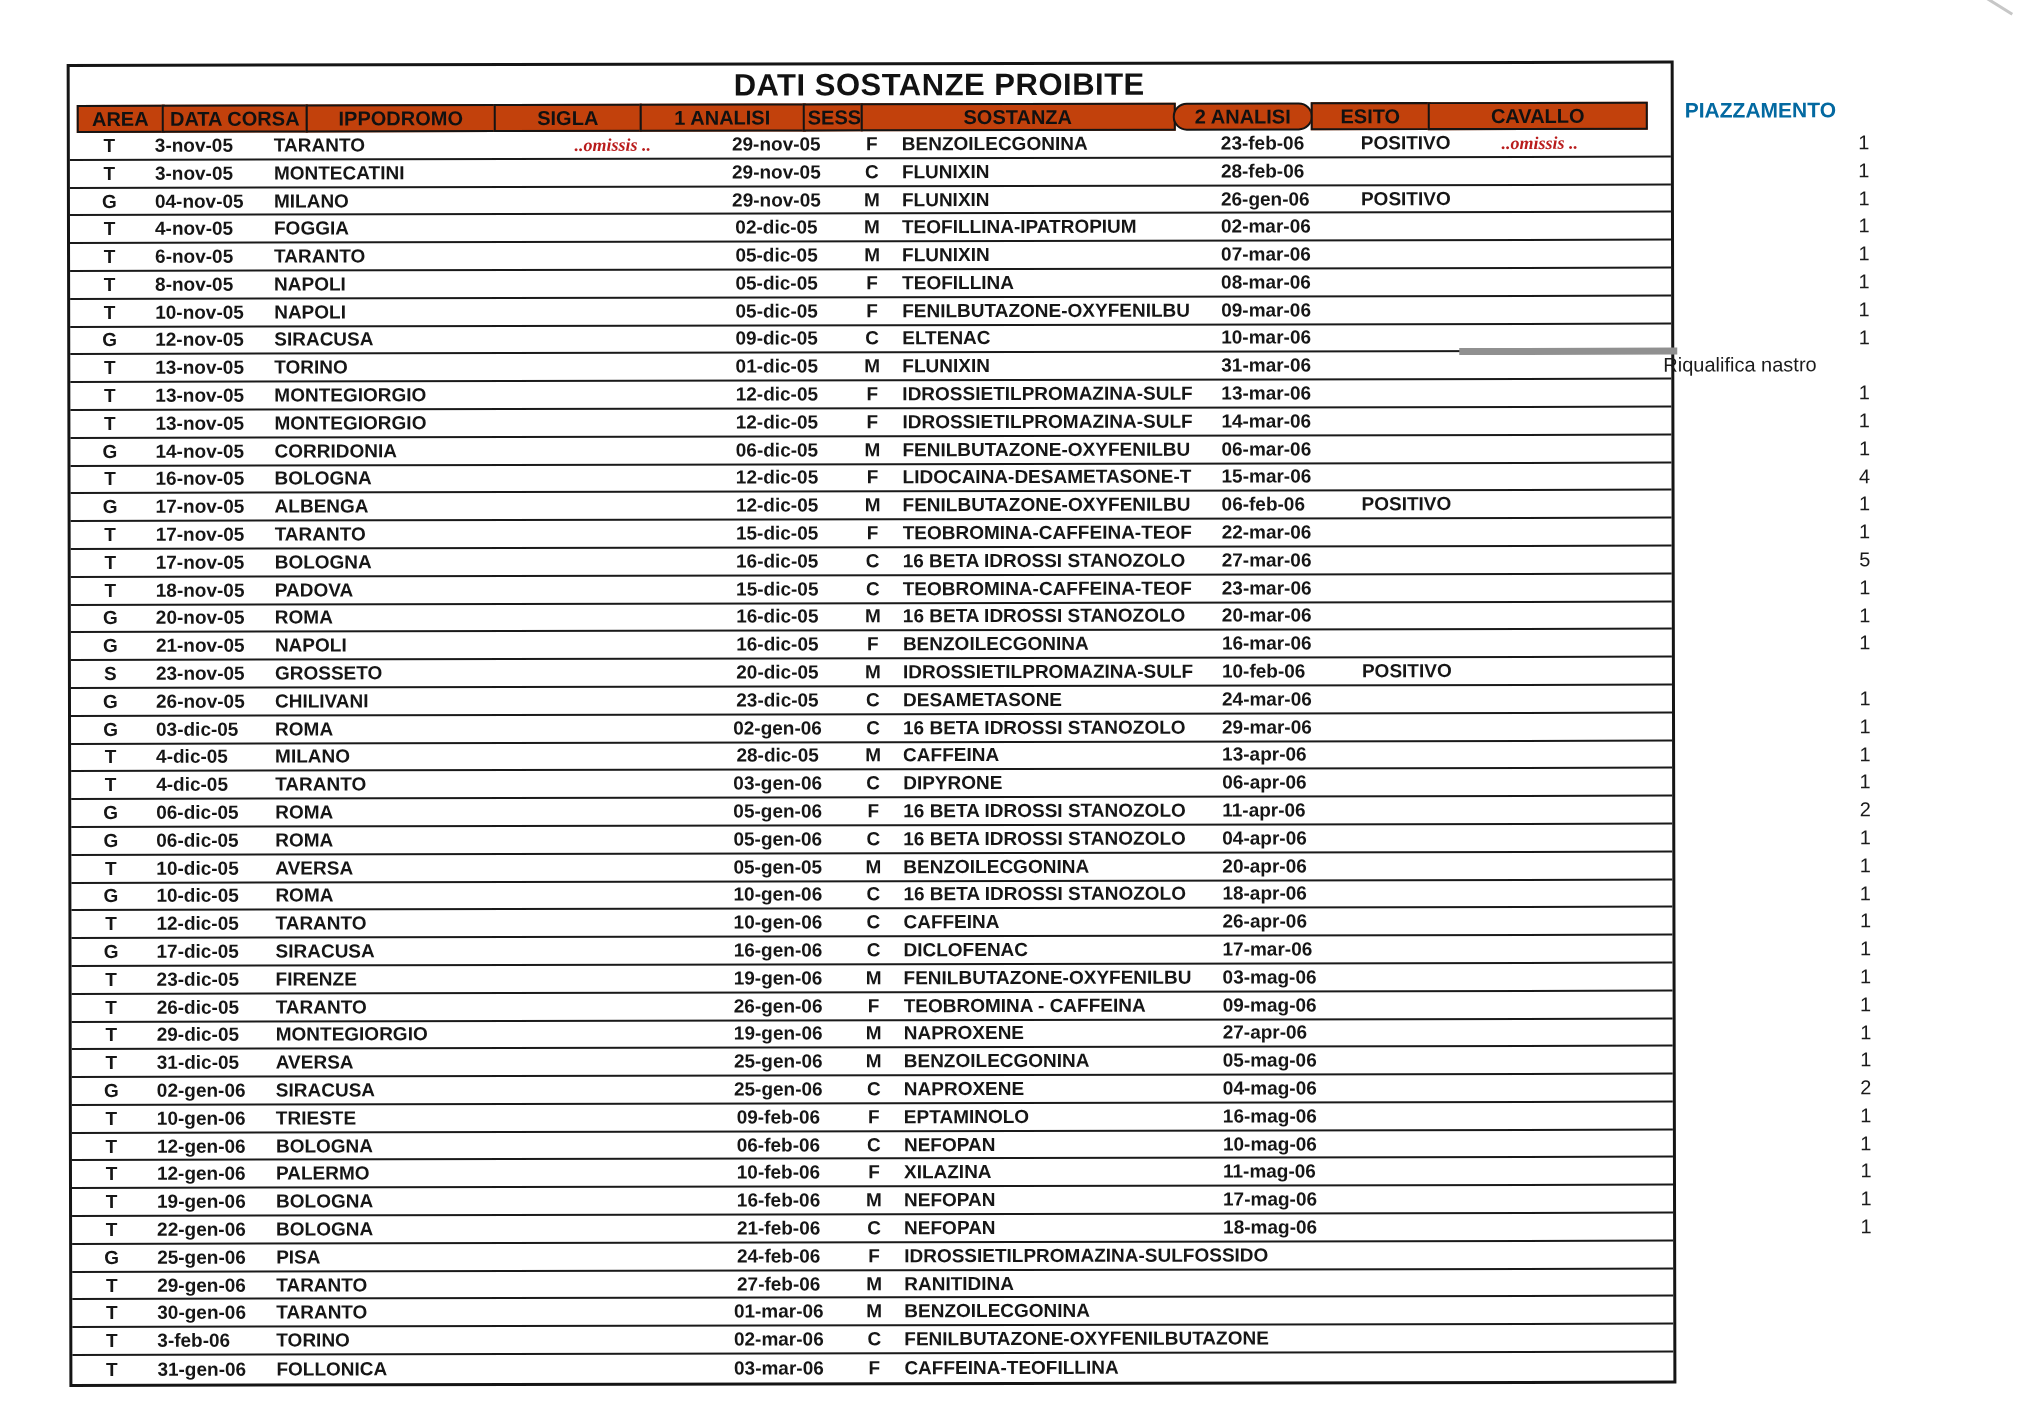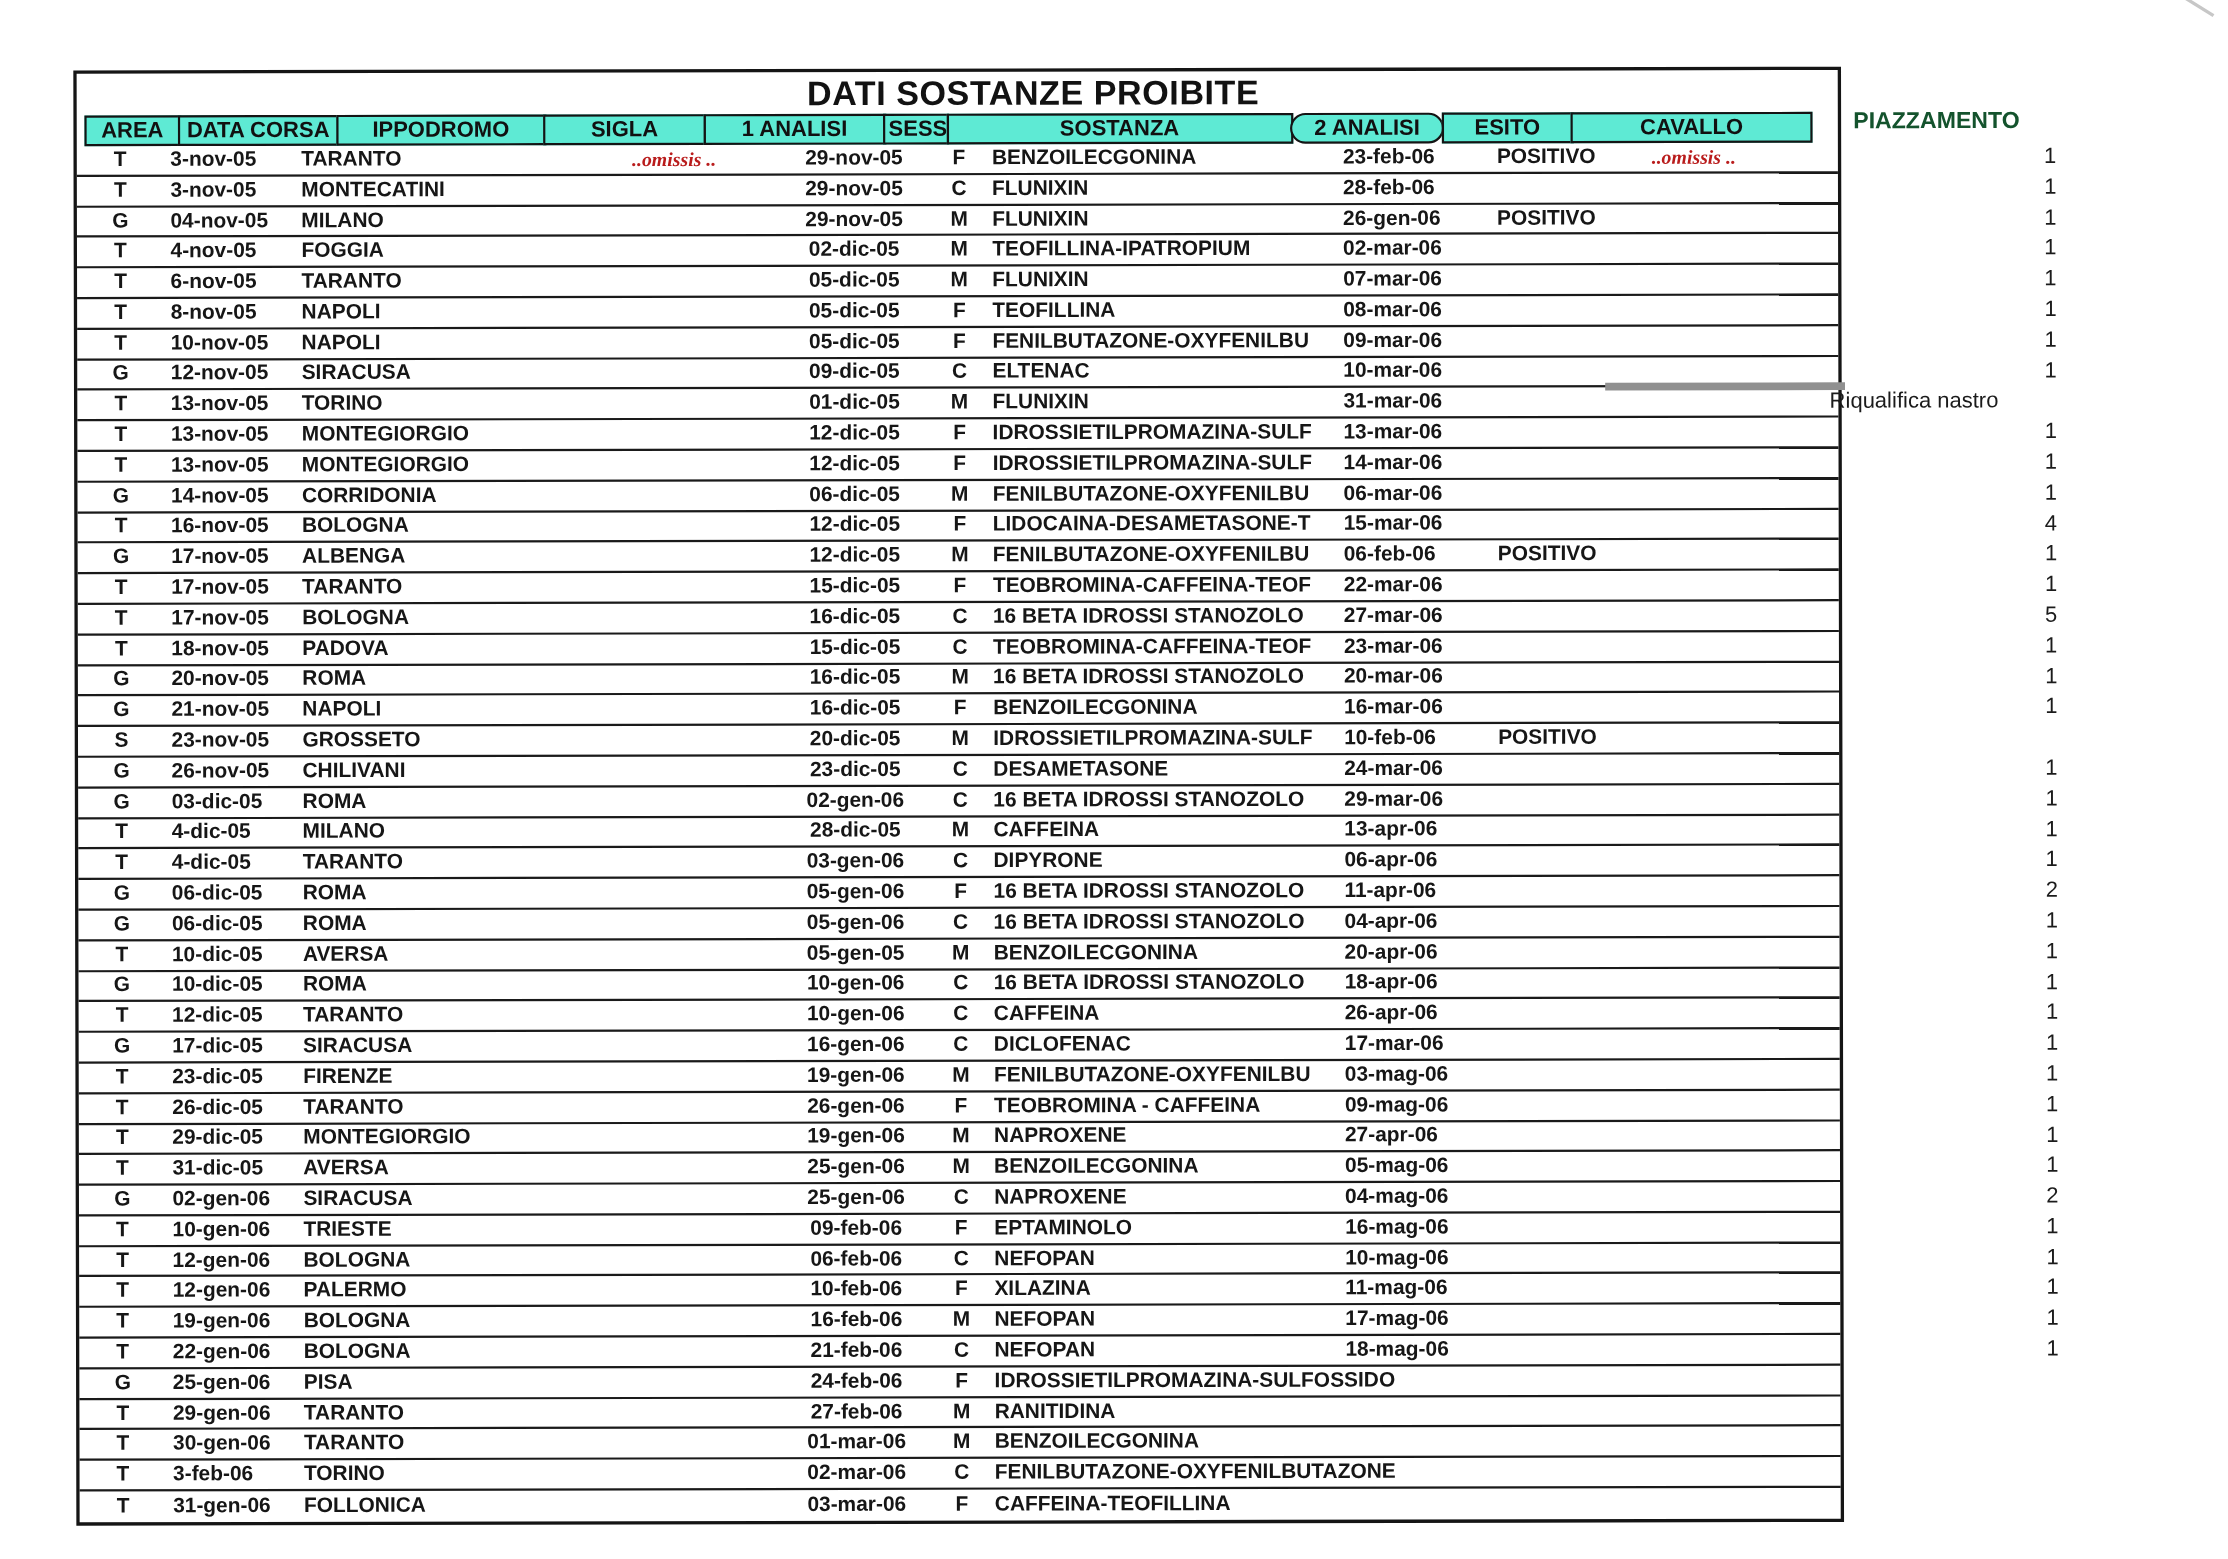--- a/index.html
+++ b/index.html
@@ -13,21 +13,21 @@
   .title-row{height:38px;position:relative;}
   .title-row .t{position:absolute;left:69px;top:2px;width:100%;text-align:center;
                 font-size:31px;font-weight:bold;letter-spacing:.5px;color:#121212;}
 
   
   .head-row{display:flex;align-items:stretch;height:28px;}
   .spacer-l{width:9px;}
   .hbox{box-sizing:border-box;border:2.5px solid #141414;margin-left:-2.5px;
         display:flex;align-items:center;justify-content:center;
         font-size:20px;font-weight:bold;white-space:nowrap;overflow:hidden;
-        background:#5eead4;color:#111;}
+        background:#c2410c;color:#111;}
   .hbox:first-of-type{margin-left:0;}
   .h-area{width:88px;} .h-data{width:146px;} .h-ippo{width:191px;} .h-sigla{width:148px;}
   .h-a1{width:166px;} .h-sesso{width:60px;justify-content:flex-start;padding-left:3px;}
   .h-sost{width:315px;} .h-a2{width:140px;border-radius:14px;} .h-esito{width:120px;} .h-cav{width:220px;}
 
   
   .row{display:flex;box-sizing:border-box;height:27.8px;
        border-bottom:2.2px solid #1a1a1a;font-size:19px;font-weight:bold;
        align-items:center;}
   .row:last-child{border-bottom:none;}
@@ -41,21 +41,21 @@
   .c-sost{width:315px;overflow:hidden;}
   .c-sost.ovf{overflow:visible;z-index:2;}
   .c-a2{width:140px;padding-left:4px;}
   .c-esito{width:120px;padding-left:4px;overflow:visible;}
   .c-cav{width:182px;text-align:center;padding-right:56px;}
   .red{color:#b91c1c;font-family:"Liberation Serif",serif;font-style:italic;
        font-weight:bold;font-size:18px;}
 
   
   .piazza-head{position:absolute;left:1686px;top:100px;font-size:21px;
-               font-weight:bold;white-space:nowrap;color:#14532d;}
+               font-weight:bold;white-space:nowrap;color:#0369a1;}
   .piazza-col{position:absolute;left:1700px;top:131px;width:330px;}
   .prow{height:27.8px;box-sizing:border-box;text-align:center;font-size:20px;
         line-height:27px;font-weight:normal;color:#1b1b1b;}
   .prow.requalify{text-align:left;margin-left:-36px;white-space:nowrap;}
 
   .grey-line{position:absolute;left:1460px;top:349px;width:218px;height:7px;
              background:#909090;z-index:5;}
   .artifact{position:absolute;left:1962px;top:0px;width:56px;height:3px;
             background:#c7c7c7;transform:rotate(32deg);}
 </style>

